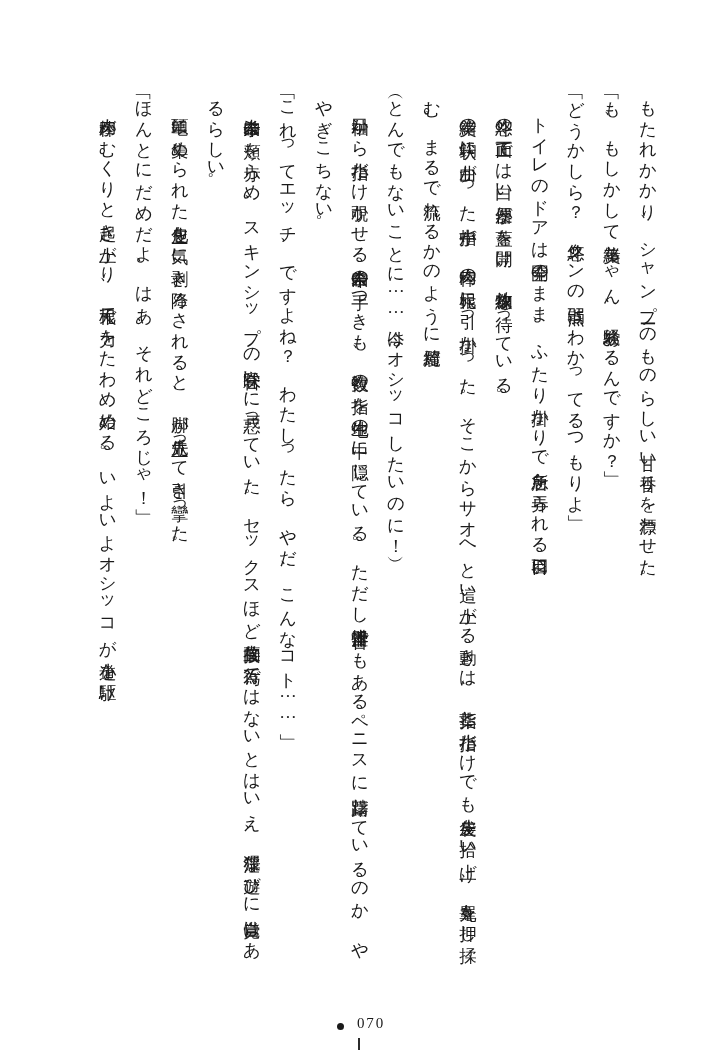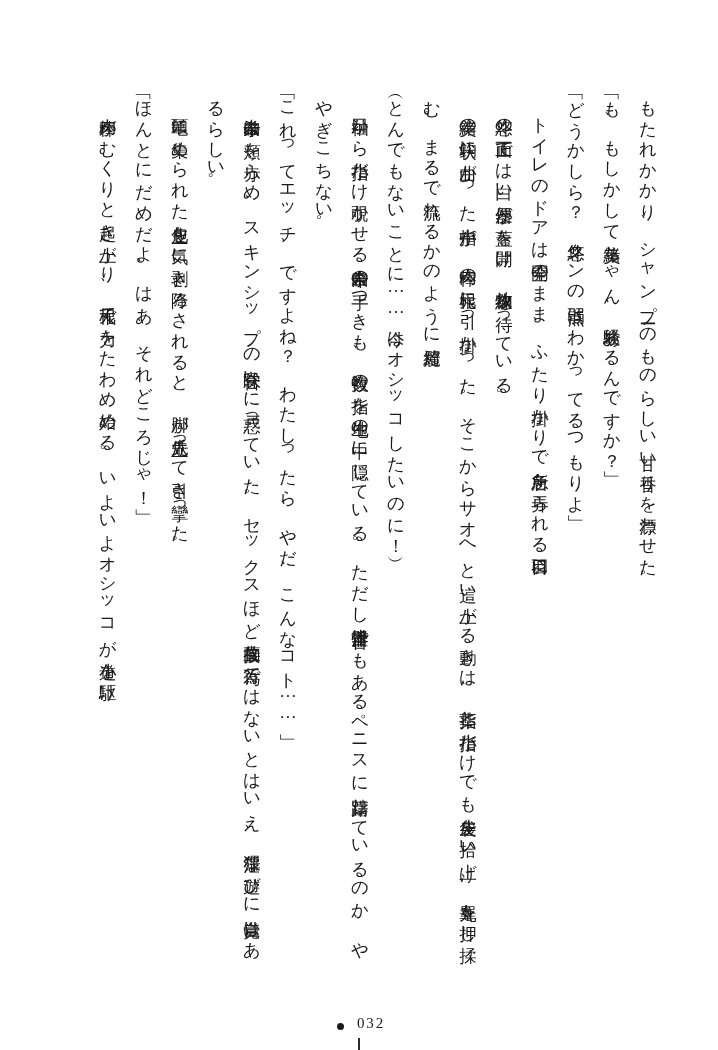--- a/index.html
+++ b/index.html
@@ -98,18 +98,18 @@
     <p>（とんでもないことに……今はオシッコしたいのに！）</p>
     <p class="indent">袖口から小指だけ覗かせる由希奈の手つきも、複数の指を生地の中に隠している。ただし排泄器官でもあるペニスに躊躇しているのか、ややぎこちない。</p>
     <p>「これってエッチ、ですよね？　わたしったら、やだ、こんなコト……」</p>
     <p class="indent">由希奈は頬を赤らめ、スキンシップの意味合いに戸惑っていた。セックスほど直接的な行為ではないとはいえ、淫猥な遊びに自覚はあるらしい。</p>
     <p class="indent">亀頭に集められた包皮を一気に剥き降ろされると、脚が爪先立って引き攣った。</p>
     <p>「ほんとにだめだよ、はあ、それどころじゃ！」</p>
     <p class="indent">肉棒がむくりと起き上がり、根元で力をたわめ始める。いよいよオシッコが小道を駆け</p>
   </div>
 
   <div id="footer">
-    <span id="page-number">032</span>
+    <span id="page-number">070</span>
     <span id="footer-dot"></span>
   </div>
 
   <div id="spine-mark"></div>
 </div>
 
 </body></html>

